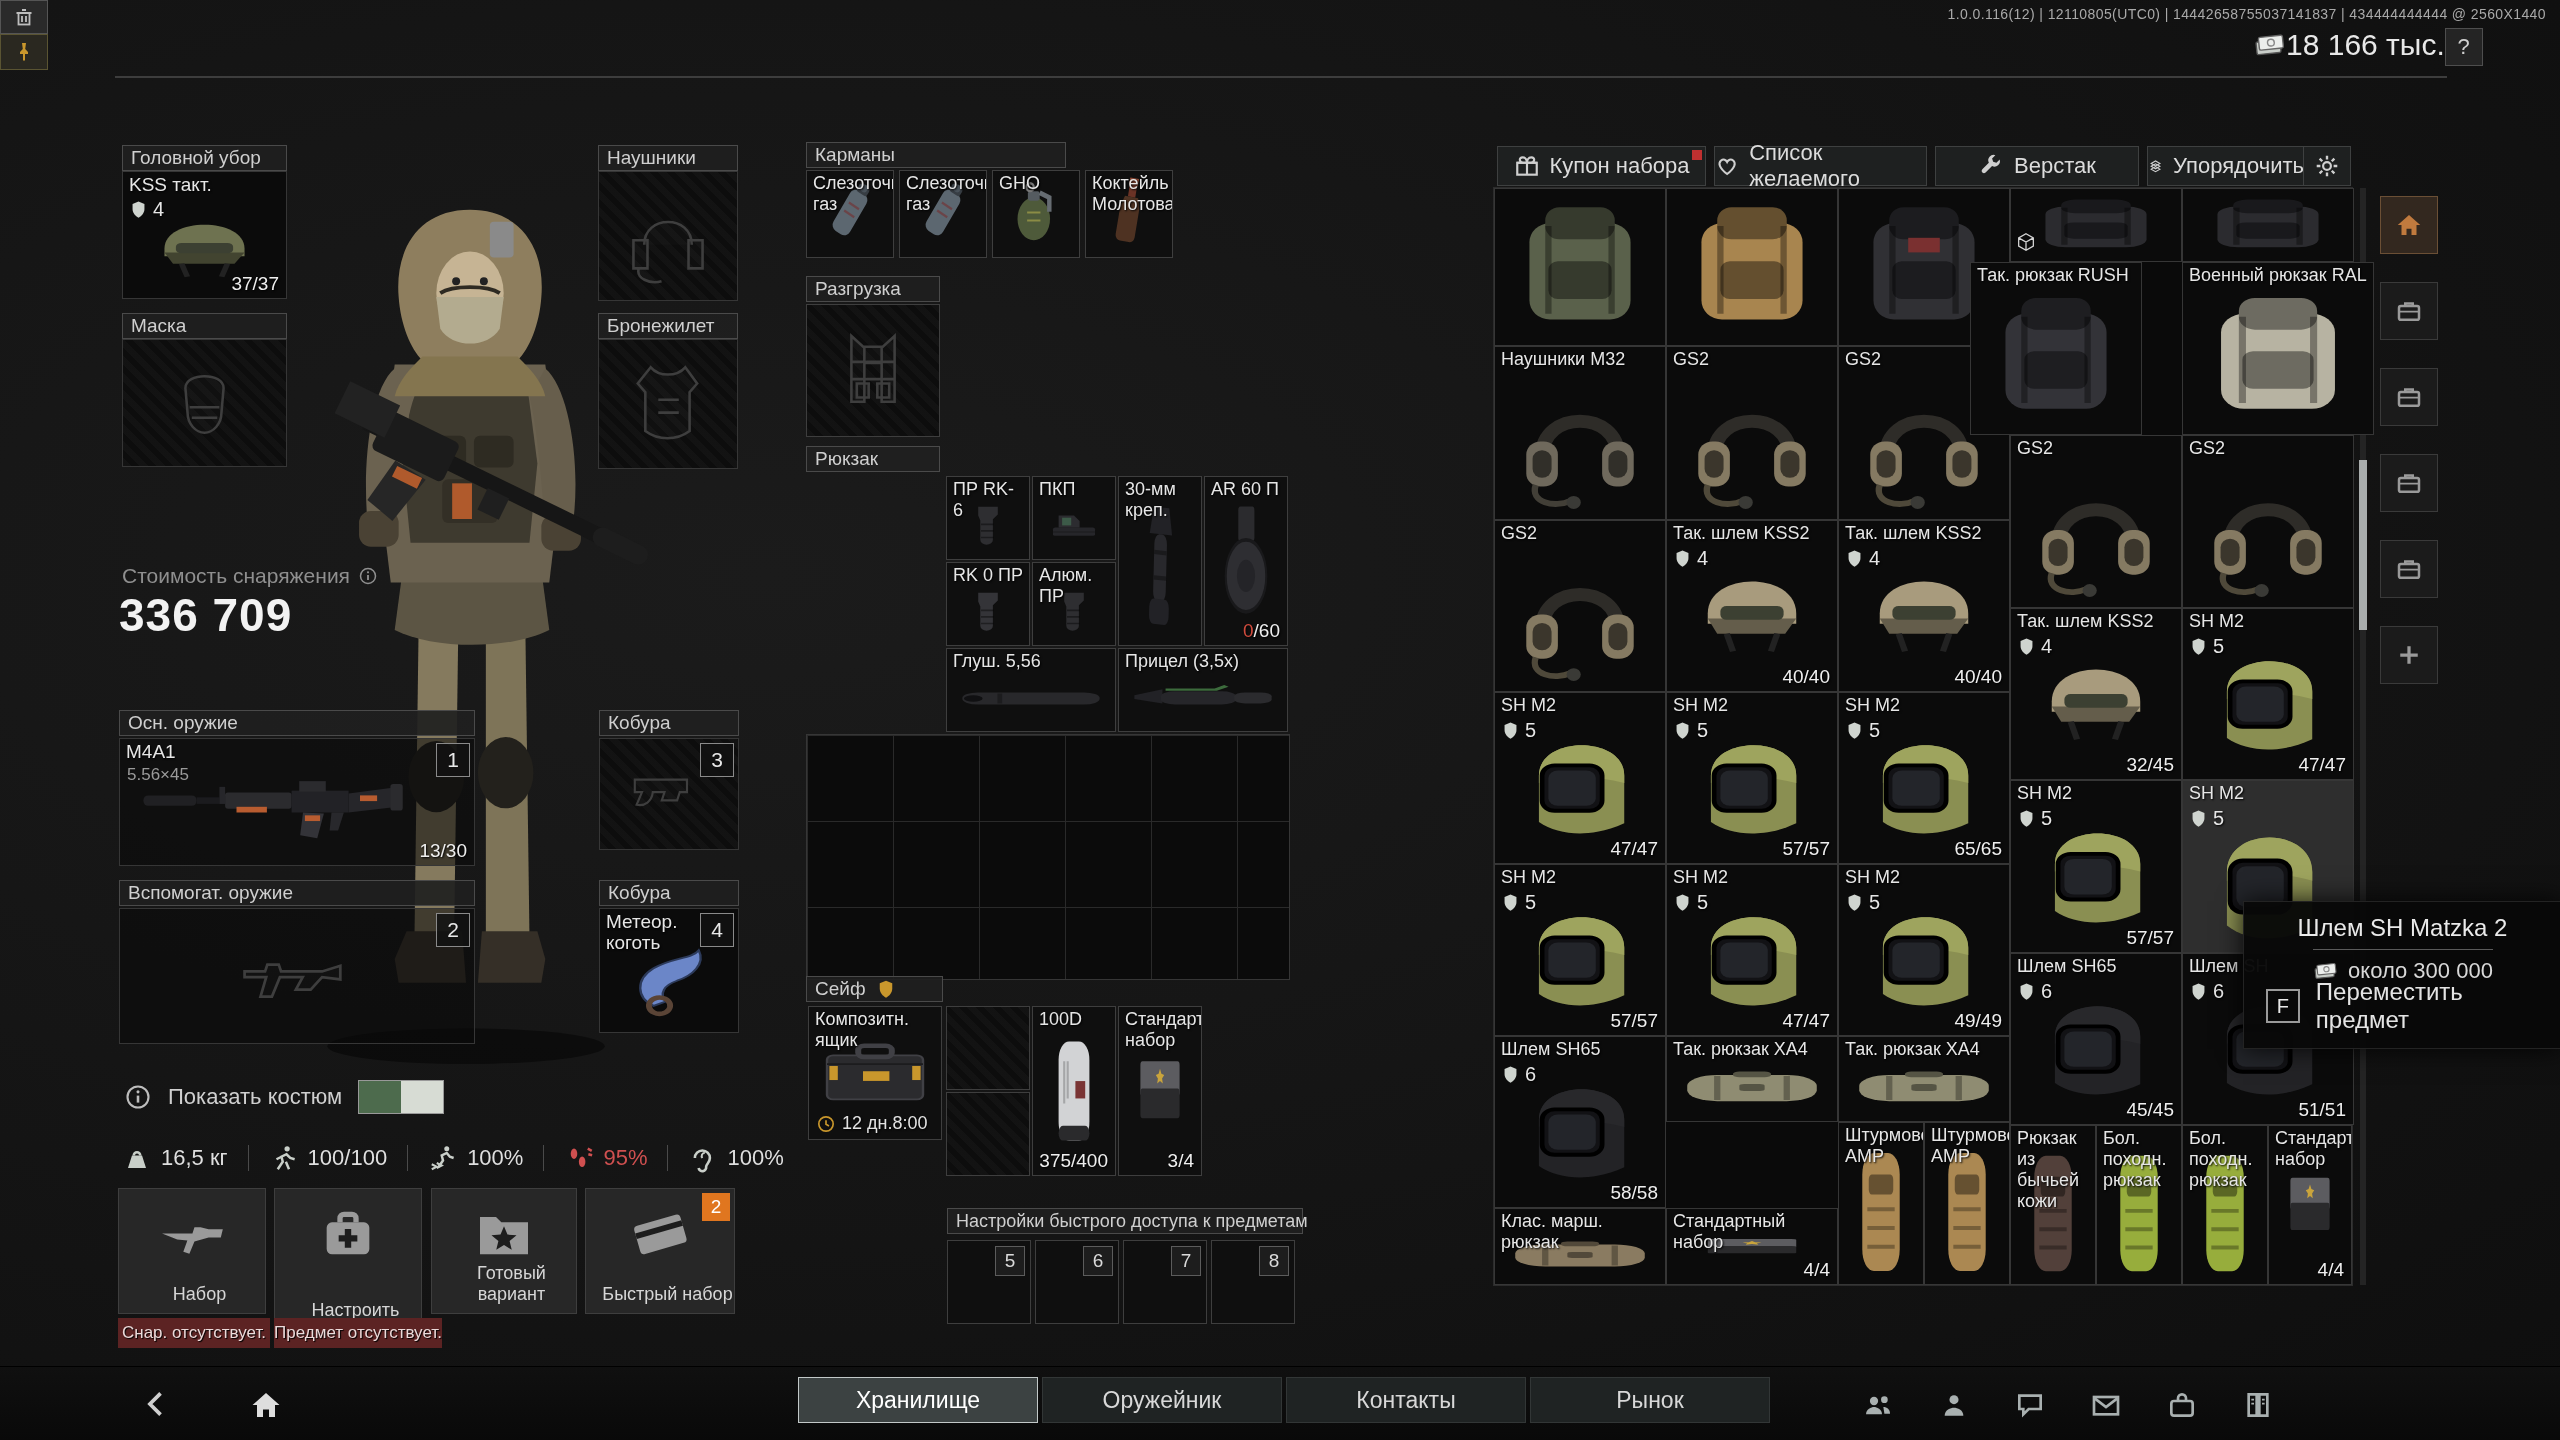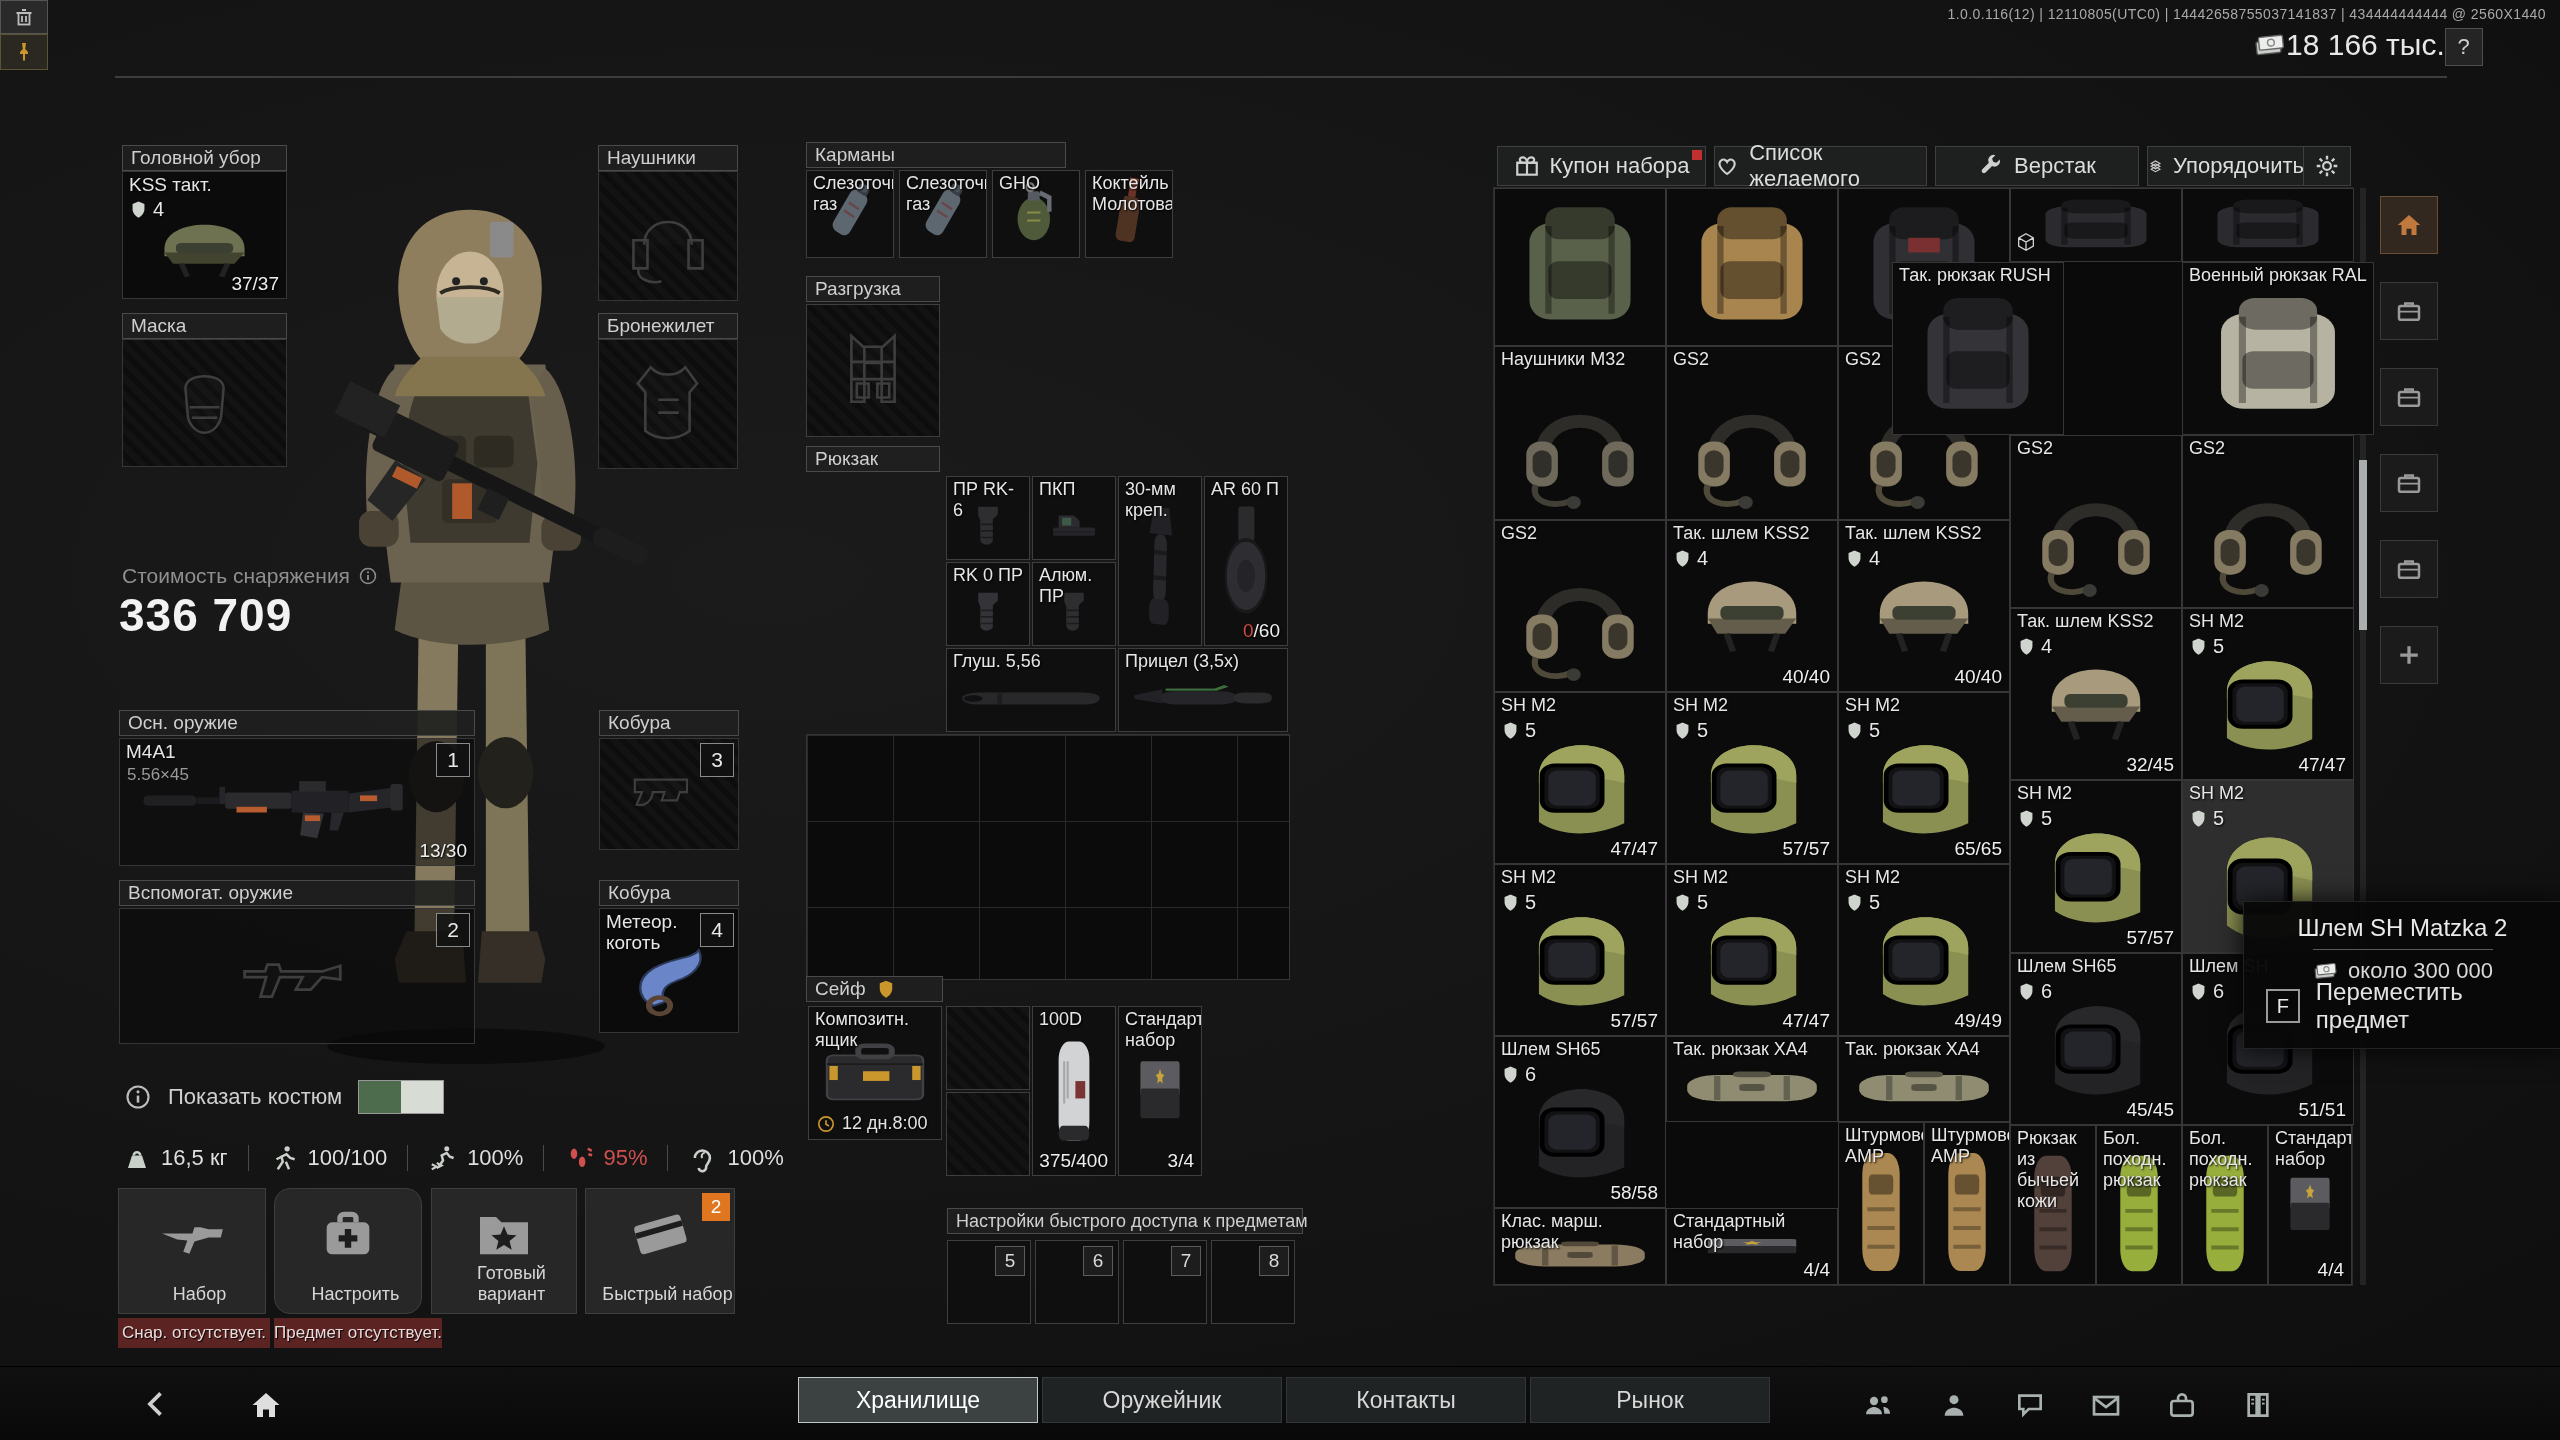--- a/index.html
+++ b/index.html
@@ -415,21 +415,21 @@
       <div class="bicon">
         <svg width="64" height="64" viewBox="0 0 24 24">
           <g transform="scale(0.38) translate(0,18)">
             <path d="M2 14 h30 l2-6 h6 l8 2 h14 l-2 8 h-12 l-14 4 -5 12 -6-2 4-11 -10-1 Z" fill="#9a9a9a"></path>
           </g>
         </svg>
       </div>
       <div class="blab">Набор</div>
     </div>
     <div class="warn" style="left: 118px; top: 1318px; width: 152px; height: 30px;">Снар. отсутствует.</div>
-    <div class="lbtn" style="left: 274px; top: 1188px; width: 148px; height: 126px; border-radius: 16px;">
+    <div class="lbtn" style="left: 274px; top: 1188px; width: 148px; height: 142px;">
       <div class="bicon">
         <svg width="64" height="64" viewBox="0 0 24 24">
           <rect x="4" y="8" width="16" height="12" rx="2" fill="#9a9a9a"></rect>
           <path d="M9 8 V6.5 a1.5 1.5 0 0 1 1.5-1.5 h3 a1.5 1.5 0 0 1 1.5 1.5 V8" fill="none" stroke="#9a9a9a" stroke-width="2"></path>
           <path d="M12 10.5v7M8.5 14h7" stroke="#1d1d1d" stroke-width="2.4"></path>
         </svg>
       </div>
       <div class="blab">Настроить</div>
     </div>
     <div class="warn" style="left: 274px; top: 1318px; width: 168px; height: 30px;">Предмет отсутствует.</div>
@@ -1039,21 +1039,21 @@
     <div class="cell" style="left: 2182px; top: 188px; width: 172px; height: 74px;">
       <div class="imgwrap" style="inset: 5px 6px;">
         <svg viewBox="0 0 100 100" width="100%" height="100%" preserveAspectRatio="none">
           <rect x="18" y="20" width="64" height="66" rx="13" fill="#2b2b2f"></rect>
            <rect x="28" y="9" width="44" height="22" rx="9" fill="rgb(25,25,28)"></rect>
            <rect x="30" y="46" width="40" height="26" rx="6" fill="rgb(25,25,28)"></rect>
            <path d="M30 22 V82 M70 22 V82" stroke="rgba(0,0,0,.35)" stroke-width="4"></path>
         </svg>
       </div>
     </div>
-    <div class="cell" style="left: 1892px; top: 262px; width: 172px; height: 173px;">
+    <div class="cell" style="left: 1970px; top: 262px; width: 172px; height: 173px;">
       <div class="imgwrap" style="inset: 22px 6px 5px;">
         <svg viewBox="0 0 100 100" width="100%" height="100%" preserveAspectRatio="none">
           <rect x="18" y="20" width="64" height="66" rx="13" fill="#333338"></rect>
            <rect x="28" y="9" width="44" height="22" rx="9" fill="rgb(30,30,33)"></rect>
            <rect x="30" y="46" width="40" height="26" rx="6" fill="rgb(30,30,33)"></rect>
            <path d="M30 22 V82 M70 22 V82" stroke="rgba(0,0,0,.35)" stroke-width="4"></path>
         </svg>
       </div>
       <div class="lbl">Так. рюкзак RUSH</div>
     </div>

